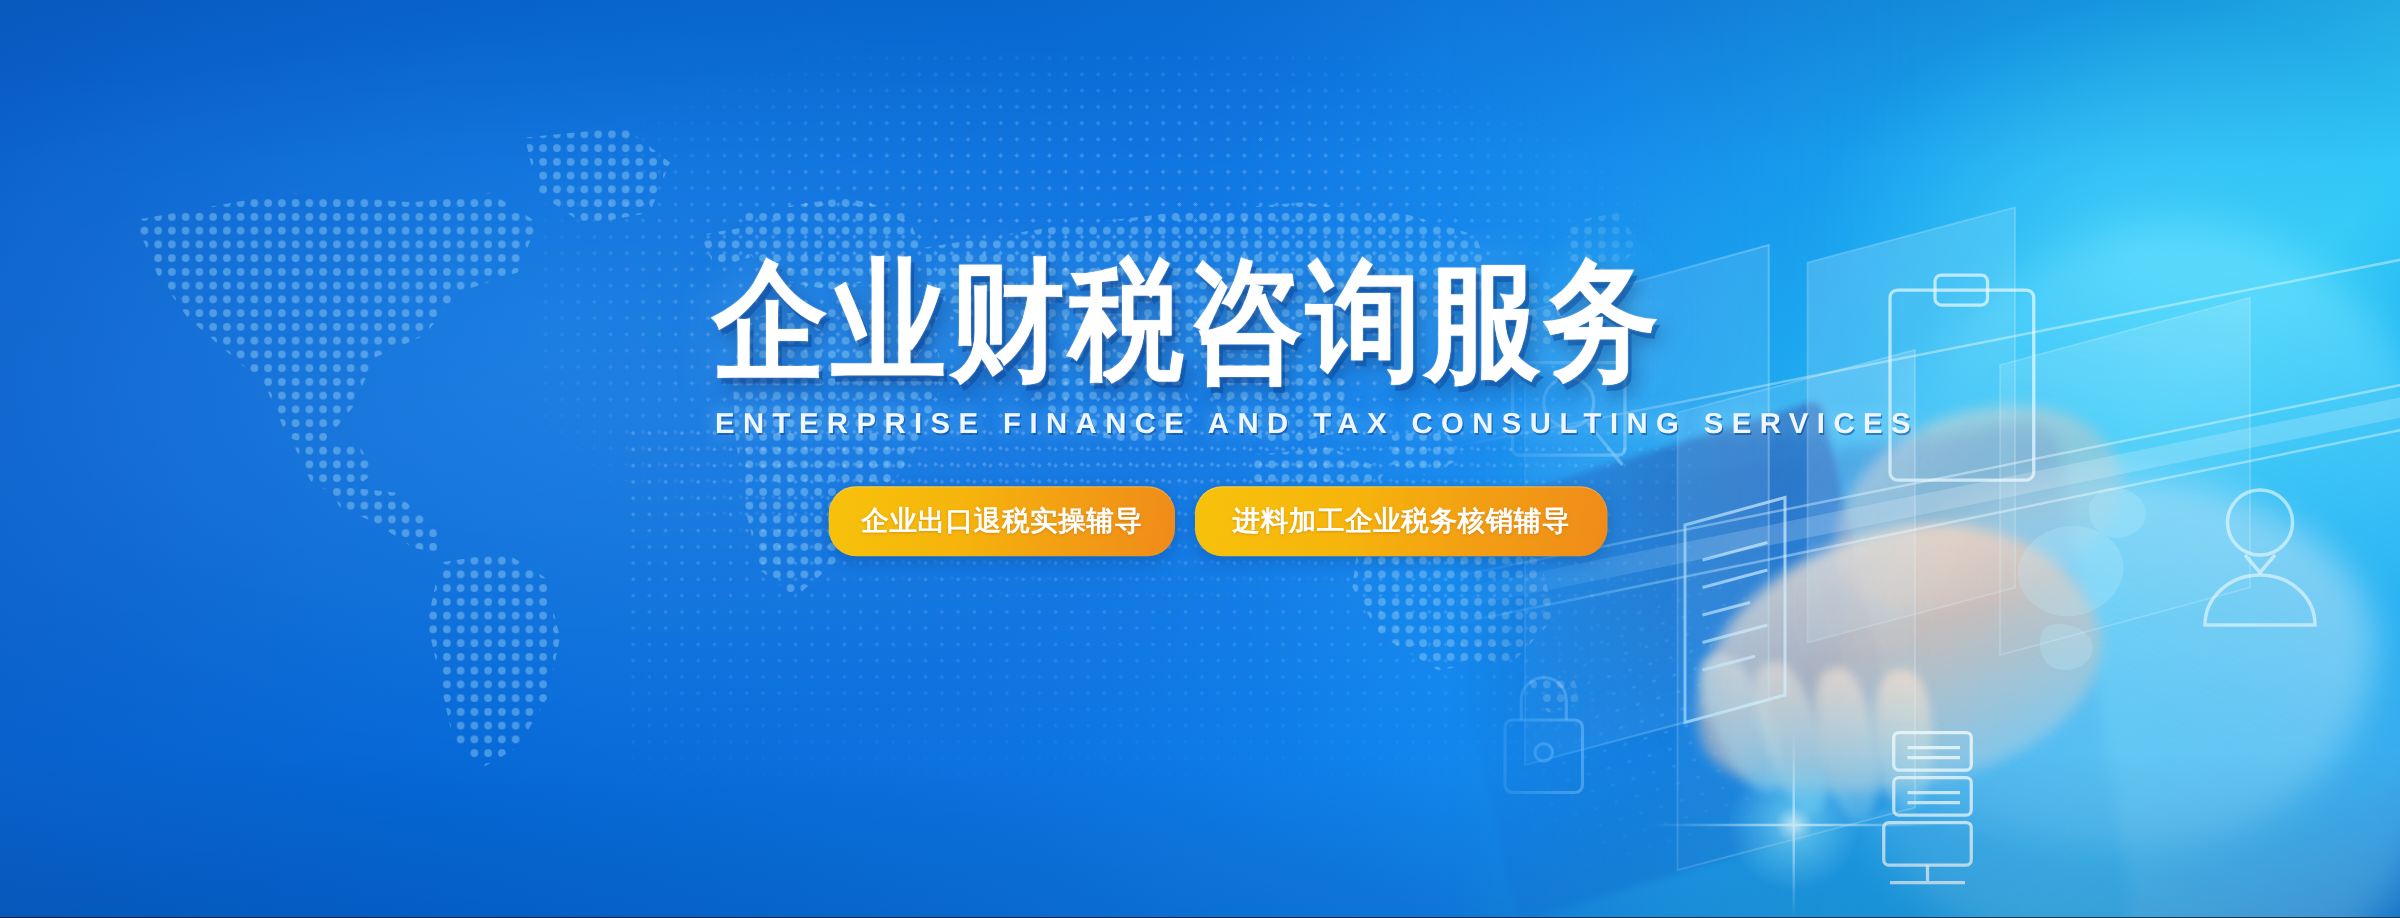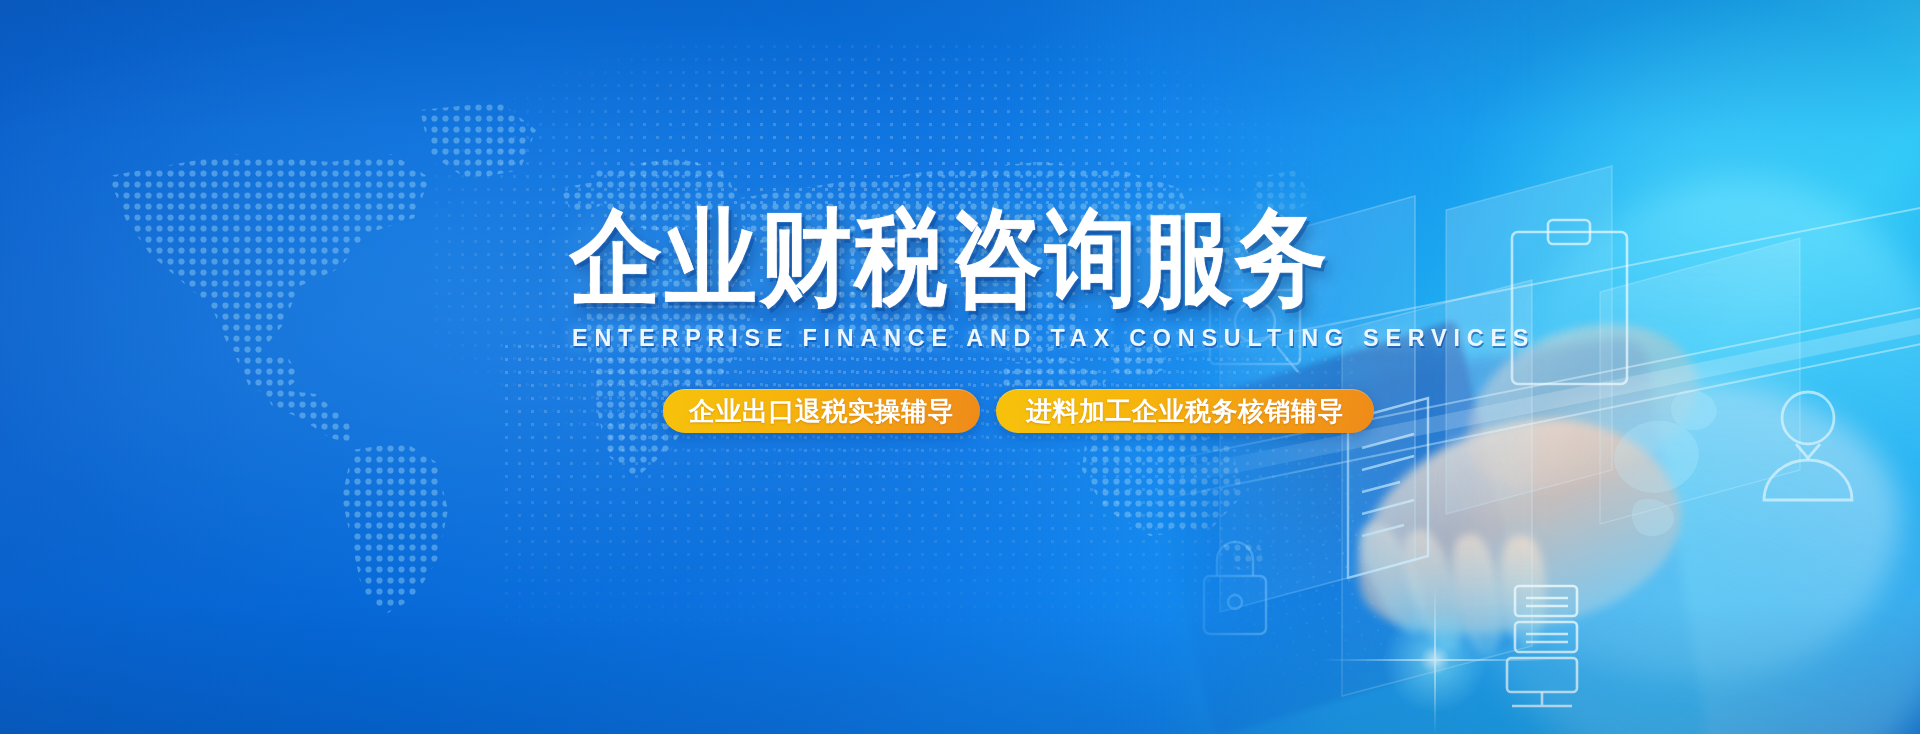--- a/index.html
+++ b/index.html
@@ -270,24 +270,24 @@
   }
   .tag-row {
     display: flex;
     gap: 16px;
     margin-bottom: 13px;
   }
   .tag {
     display: inline-flex;
     align-items: center;
     justify-content: center;
-    height: 44px;
+    height: 56px;
     padding: 0 26px;
     border-radius: 22px;
-    font-size: 26px;
+    font-size: 22px;
     font-weight: 700;
     color: #ffffff;
     letter-spacing: 0.5px;
     white-space: nowrap;
     background: linear-gradient(100deg, #f7c20b 0%, #f6b40c 38%, #f29c14 72%, #ef8b19 100%);
     box-shadow:
        0 4px 12px rgba(8,50,120,0.28),
        inset 0 1px 0 rgba(255,255,255,0.22);
     text-shadow: 0 1px 2px rgba(160,85,5,0.35);
     cursor: pointer;

